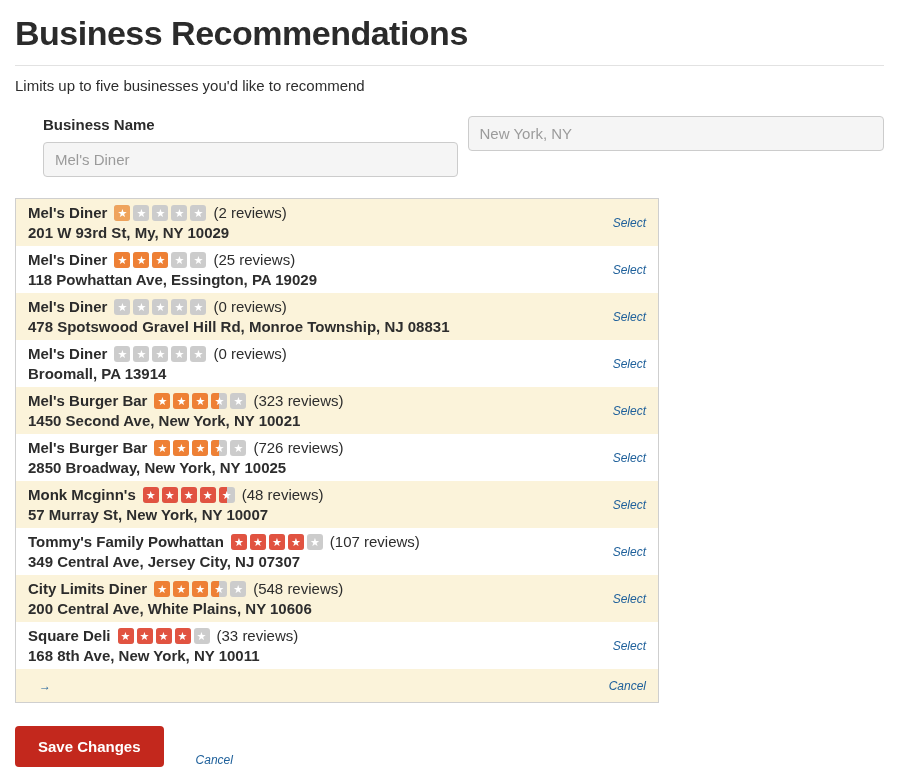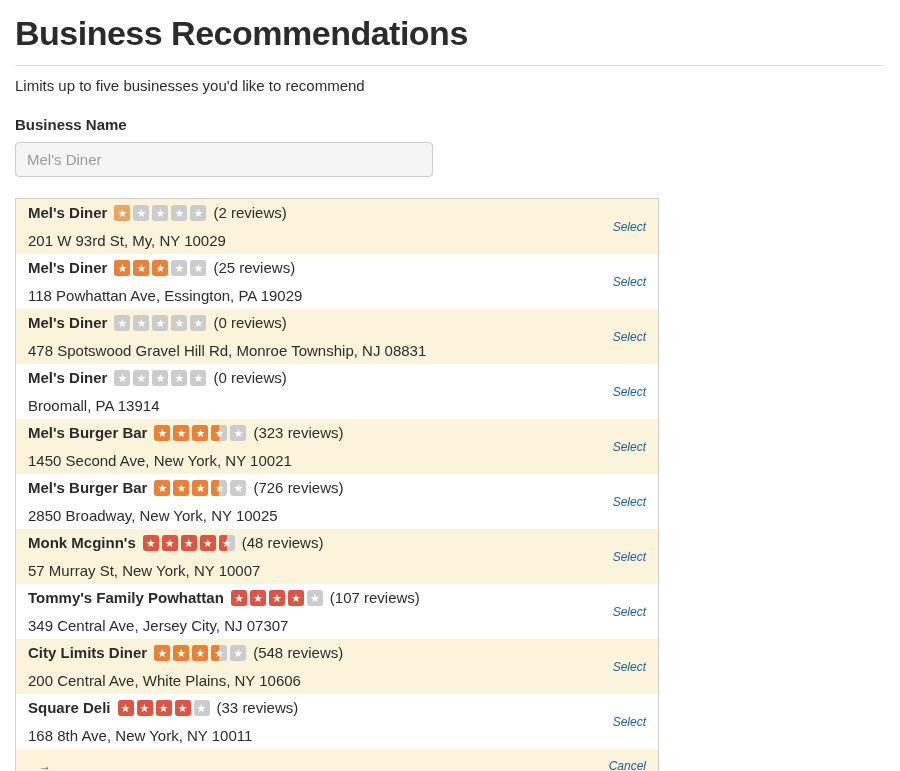--- a/index.html
+++ b/index.html
@@ -26,20 +26,21 @@
   }
   .subtitle {
     font-size: 15px;
     color: #2d2d2d;
     margin-bottom: 22px;
   }
   .form-row {
     display: flex;
     gap: 10px;
     margin-bottom: 21px;
+    margin-left: 28px;
   }
   .field-col-business { width: 418px; }
   .field-col-near { width: 420px; }
   .field-label {
     font-size: 15px;
     font-weight: 700;
     color: #2b2b2b;
     margin-bottom: 9px;
   }
   .text-input {
@@ -109,22 +110,23 @@
     text-align: center;
   }
   .review-count {
     font-size: 15px;
     color: #2d2d2d;
   }
   .business-address {
     font-size: 15px;
     color: #2d2d2d;
     line-height: 19px;
-    margin-top: 9px;
+    margin-top: 1px;
     white-space: nowrap;
+    font-weight: bold;
   }
   a.link {
     color: #20619b;
     text-decoration: none;
     font-size: 12px;
     cursor: pointer;
     font-style: italic;
   }
   .select-link { flex: 0 0 auto; margin-left: 12px; }
   .list-footer {
@@ -160,20 +162,21 @@
 <h1 class="page-title">Business Recommendations</h1>
 <div class="title-rule"></div>
 <div class="subtitle">Limits up to five businesses you'd like to recommend</div>
 
 <div class="form-row">
   <div class="field-col-business">
     <div class="field-label">Business Name</div>
     <input class="text-input" type="text" placeholder="Mel's Diner" style="">
   </div>
   <div class="field-col-near">
+    <input class="text-input" type="text" placeholder="New York, NY" style="">
   </div>
 </div>
 
 <div class="results-list">
   <div class="result-row alt">
     <div class="row-main">
       <div class="name-line">
         <span class="business-name">Mel's Diner</span>
         <span class="stars">
             <span class="star">

